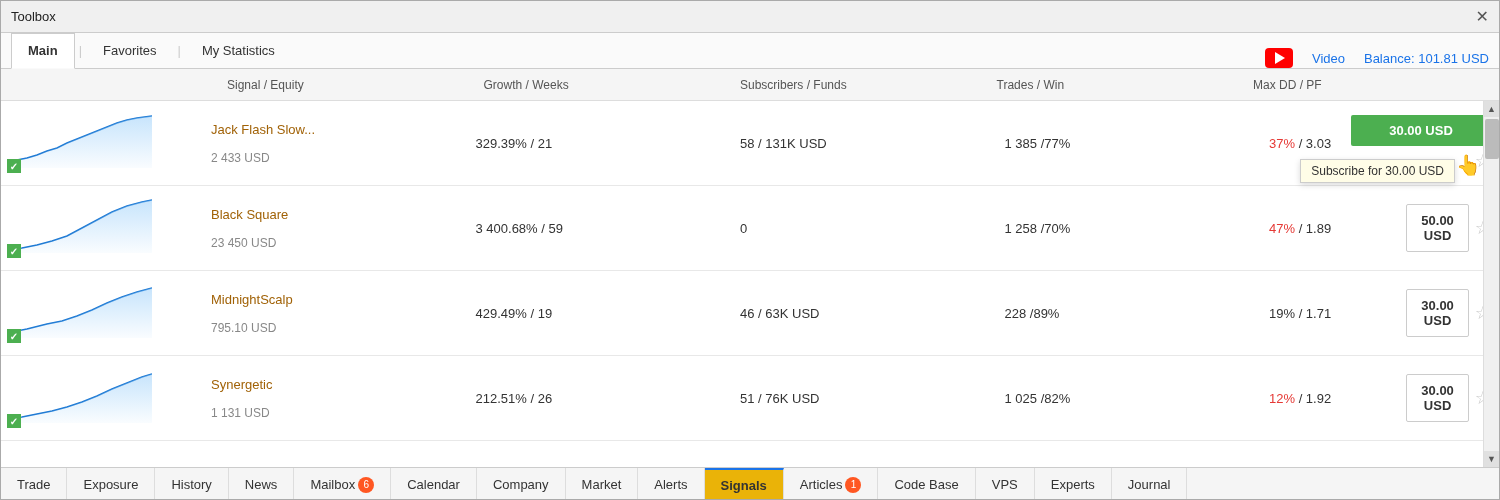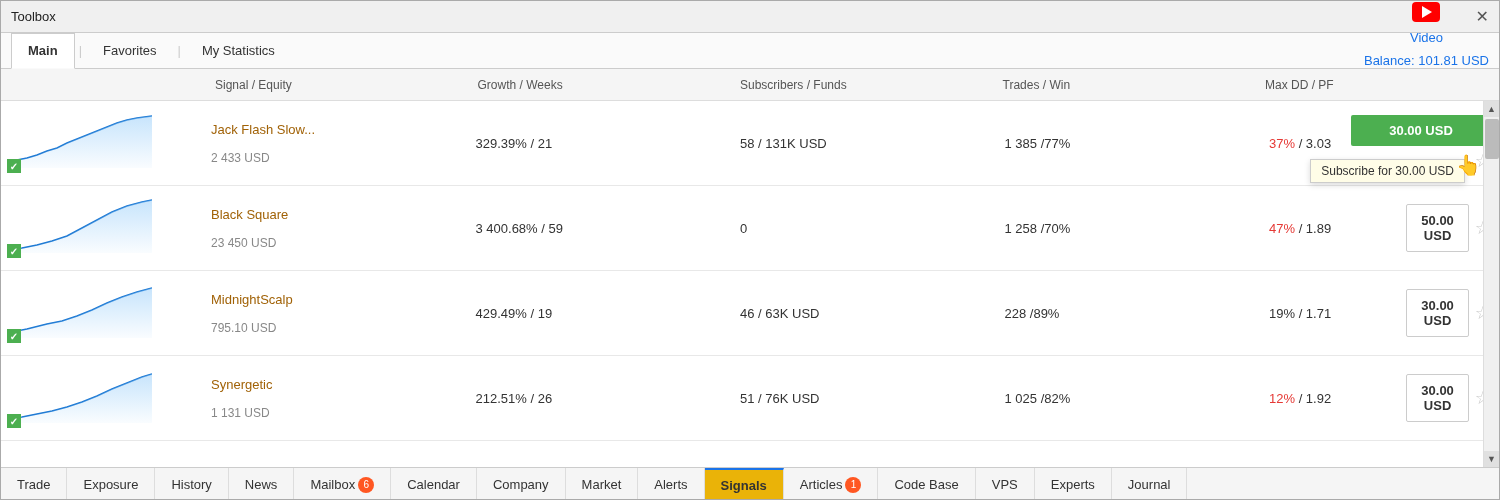--- a/index.html
+++ b/index.html
@@ -56,21 +56,21 @@
       align-items: center;
     }
     .main-tab.active {
       border: 1px solid #ccc;
       border-bottom: 1px solid #fafafa;
       background: #fff;
       margin-bottom: -1px;
       font-weight: 600;
     }
     .tab-divider { color: #ccc; margin: 0 4px; }
-    #tabbar-right { display: flex; align-items: center; gap: 8px; flex-direction: column; }
+    #tabbar-right { display: flex; align-items: center; gap: 19px; }
     #youtube-icon {
       width: 28px; height: 20px;
       background: #ff0000;
       border-radius: 4px;
       display: flex; align-items: center; justify-content: center;
     }
     #youtube-icon::after {
       content: '';
       border-left: 10px solid white;
       border-top: 6px solid transparent;
@@ -79,21 +79,21 @@
     }
     #video-link { color: #1a73e8; text-decoration: none; font-size: 13px; }
     #balance-link { color: #1a73e8; text-decoration: none; font-size: 13px; }
 
     
     #col-headers {
       display: grid;
       grid-template-columns: 200px 1fr 1fr 1fr 1fr 200px 40px;
       background: #f5f5f5;
       border-bottom: 1px solid #ddd;
-      padding: 6px 4px;
+      padding: 6px 16px;
       font-size: 12px;
       color: #555;
       height: 32px;
       align-items: center;
     }
     #col-headers > div { padding: 0 10px; }
 
     
     #content-area {
       display: flex;
@@ -189,21 +189,21 @@
       justify-content: center;
       color: #ccc;
       font-size: 18px;
       cursor: pointer;
     }
 
     
     .subscribe-tooltip {
       position: absolute;
       top: 44px;
-      right: 34px;
+      right: 44px;
       background: #fffde7;
       border: 1px solid #ccc;
       padding: 4px 10px;
       font-size: 12px;
       white-space: nowrap;
       z-index: 10;
       color: #333;
       box-shadow: 0 2px 6px rgba(0,0,0,0.15);
     }
 

